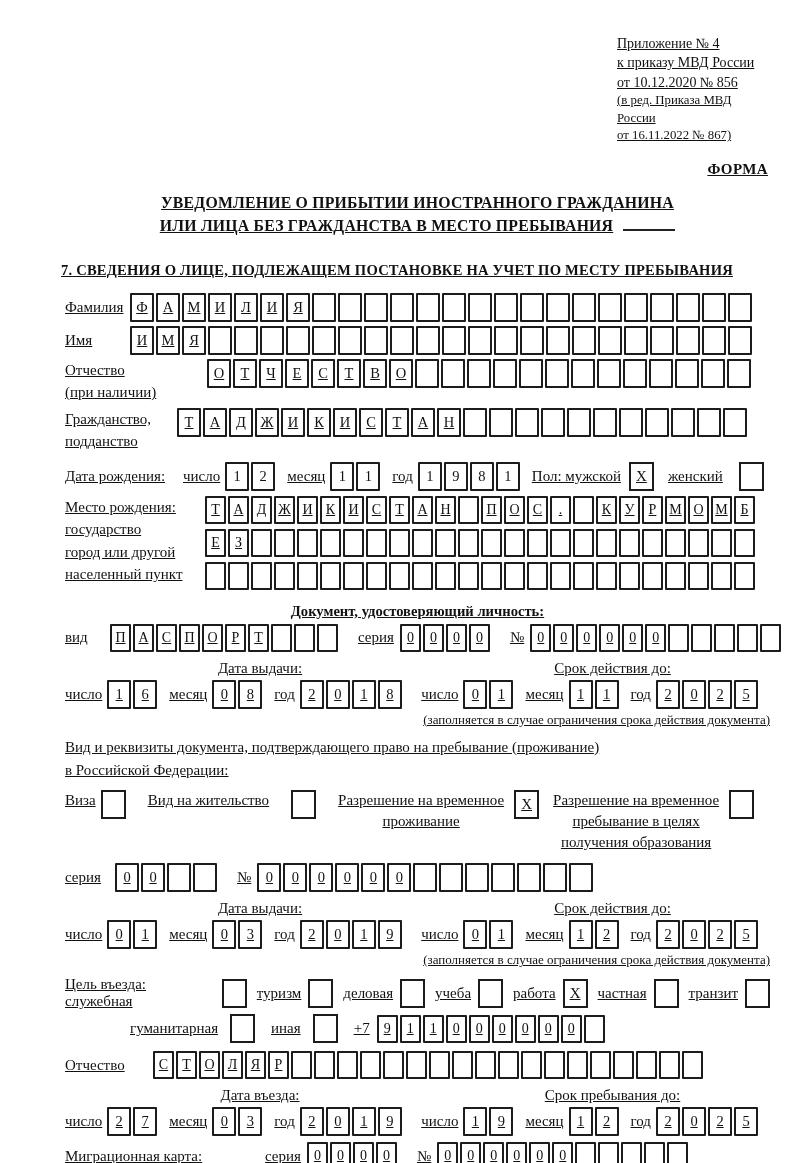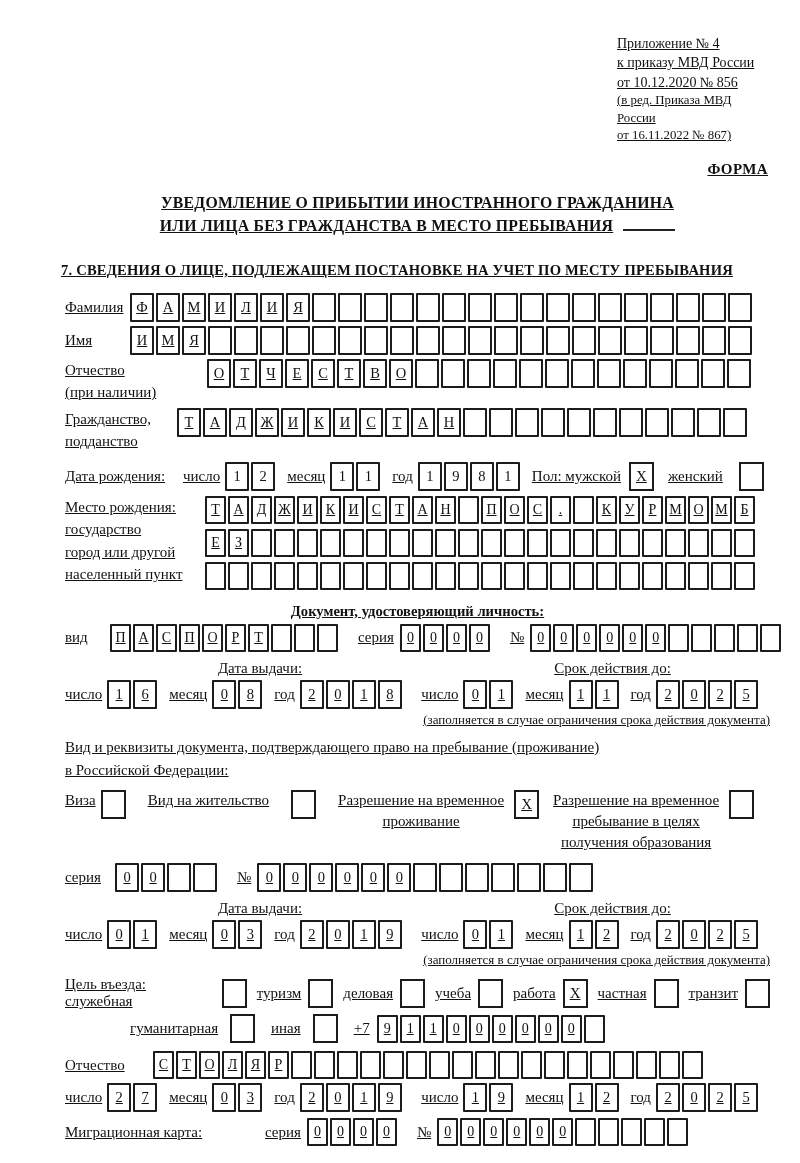--- a/index.html
+++ b/index.html
@@ -595,20 +595,24 @@
         <span class="cell"></span>
         <span class="cell"></span>
         <span class="cell"></span>
         <span class="cell"></span>
         <span class="cell"></span>
         <span class="cell"></span>
         <span class="cell"></span>
       </span>
   </div>
 
+  <div class="dates-head">
+    <span class="dh-left">Дата въезда:</span>
+    <span class="dh-right">Срок пребывания до:</span>
+  </div>
   <div class="dates-row">
     <span class="dg dg-left">
         <span class="dg-label">число</span>
         <span class="cells">
           <span class="cell">2</span>
           <span class="cell">7</span>
         </span>
         <span class="dg-label">месяц</span>
         <span class="cells">
           <span class="cell">0</span>

